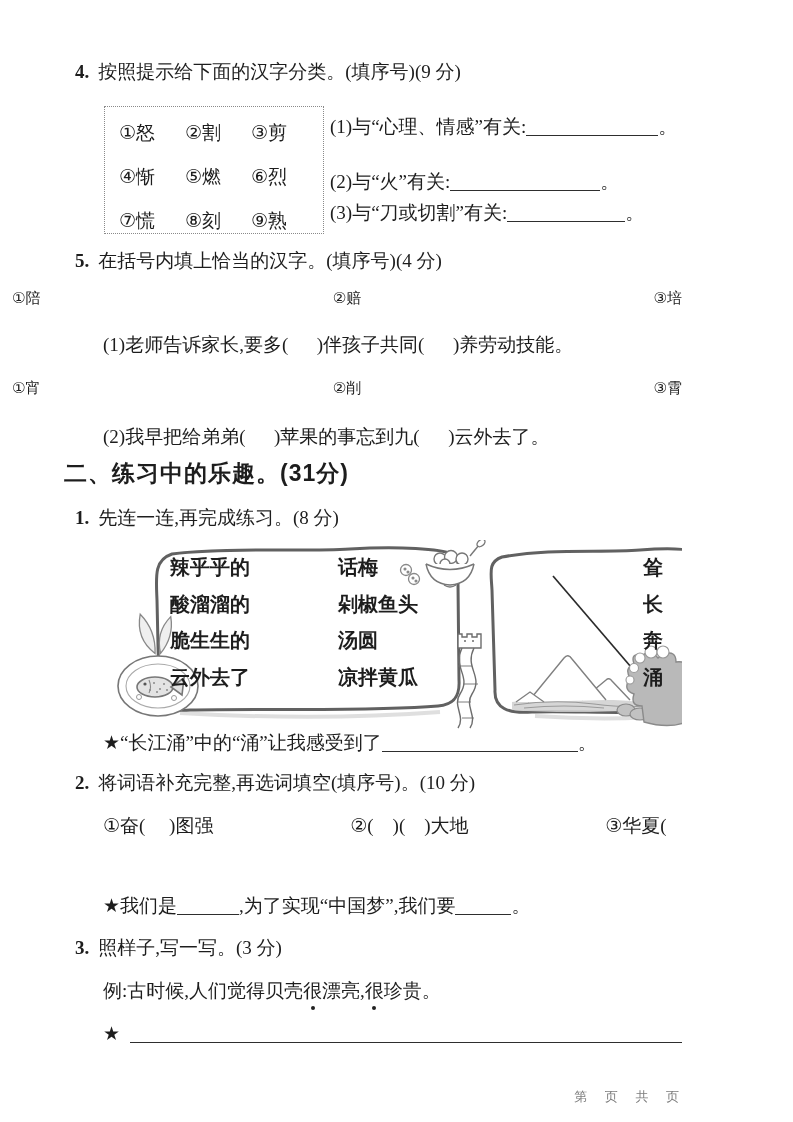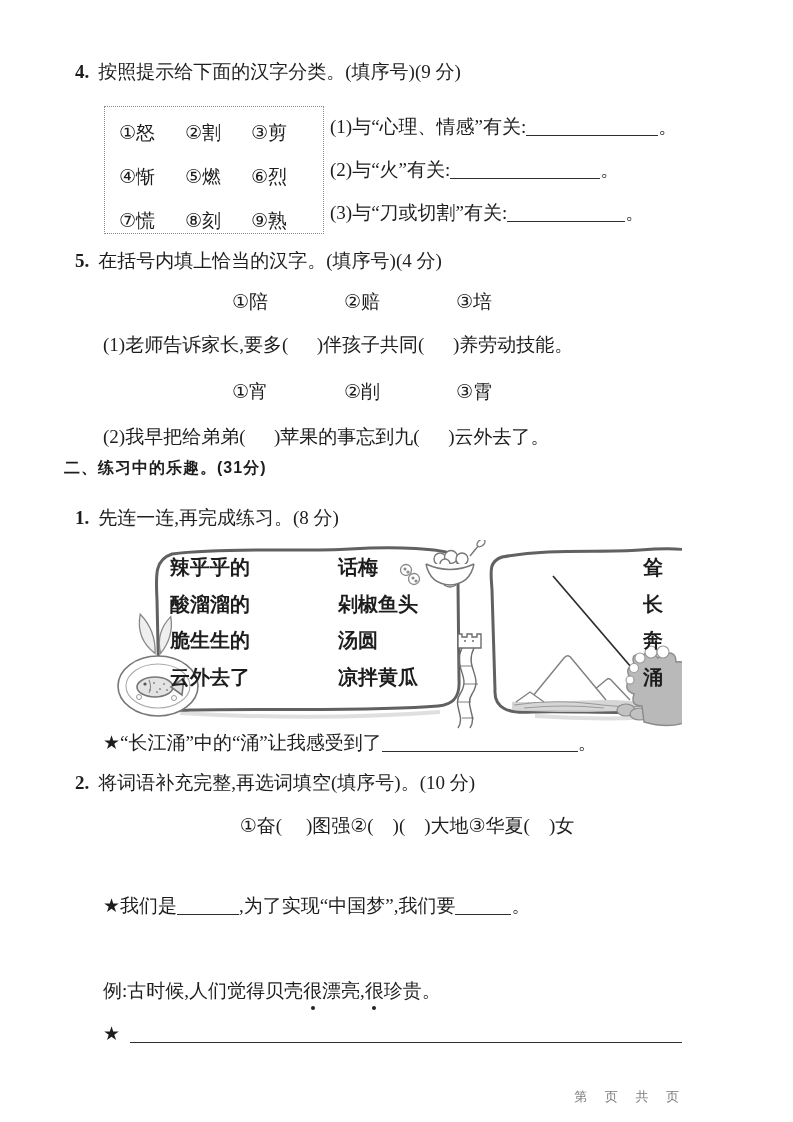--- a/index.html
+++ b/index.html
@@ -5,26 +5,26 @@
   html,body{margin:0;padding:0;background:#ffffff;}
   .sheet{position:relative;width:682px;height:1122px;background:#fff;
          font-family:"Liberation Serif","DejaVu Serif","DejaVu Sans",serif;
          color:#1d1d1d;overflow:hidden;}
   .abs{position:absolute;white-space:nowrap;}
   .t{font-size:19px;line-height:24px;}
   .qnum{font-weight:700;margin-right:9px;}
   .blank{display:inline-block;border-bottom:1.6px solid #2e2e2e;height:17px;vertical-align:-3px;}
   .charbox{border:1.6px dotted #8a8a8a;display:grid;grid-template-columns:repeat(3,1fr);
            padding:13px 12px 11px 14px;row-gap:18px;column-gap:6px;font-size:19px;box-sizing:border-box;}
-  .opts{left:0;width:100%;display:flex;justify-content:center;gap:76px;font-size:19px;
-        padding-left:42px;box-sizing:border-box;}
-  .ph{font-family:"Liberation Sans","DejaVu Sans",sans-serif;font-weight:700;font-size:16px;letter-spacing:1px;}
+  .opts{left:0;width:100%;display:flex;justify-content:space-between;gap:76px;font-size:15px;
+        padding-left:12px;box-sizing:border-box;}
+  .ph{font-family:"Liberation Sans","DejaVu Sans",sans-serif;font-weight:700;font-size:23px;letter-spacing:1px;}
   .m-col{position:absolute;font-size:20px;line-height:36.5px;}
   .m-col span{display:block;font-weight:bold;}
-  .q2row{left:103px;width:608px;display:flex;justify-content:center;font-size:19px;}
+  .q2row{left:103px;width:608px;display:flex;justify-content:space-between;font-size:19px;}
   .emph{position:relative;display:inline-block;}
   .emph::after{content:"";position:absolute;left:50%;transform:translateX(-50%);bottom:-7px;
                width:4px;height:4px;background:#222;border-radius:50%;}
   .footer{left:0;width:100%;text-align:right;font-family:"Liberation Sans","DejaVu Sans",sans-serif;
           font-size:13px;color:#7d7d7d;letter-spacing:3px;word-spacing:8px;}
   svg{position:absolute;left:0;top:0;}
 </style>
 </head>
 <body>
 
@@ -42,21 +42,21 @@
     <span>⑤燃</span>
     <span>⑥烈</span>
     <span>⑦慌</span>
     <span>⑧刻</span>
     <span>⑨熟</span>
   </div>
 
   <div class="abs t" style="left:330px;top:115px">
     <span>(1)与“心理、情感”有关:</span><span class="blank" style="width:132px"></span><span>。</span>
   </div>
-  <div class="abs t" style="left:330px;top:158px">
+  <div class="abs t" style="left:330px;top:170px">
     <span>(2)与“火”有关:</span><span class="blank" style="width:150px"></span><span>。</span>
   </div>
   <div class="abs t" style="left:330px;top:201px">
     <span>(3)与“刀或切割”有关:</span><span class="blank" style="width:118px"></span><span>。</span>
   </div>
 
   <div class="abs t" style="left:75px;top:249px">
     <span class="qnum">5.</span><span>在括号内填上恰当的汉字。(填序号)(4 分)</span>
   </div>
 
@@ -209,20 +209,23 @@
   </div>
   <div class="abs q2row" style="top:813px">
     <span>①奋(&nbsp;&nbsp;&nbsp;&nbsp;&nbsp;)图强</span>
     <span>②(&nbsp;&nbsp;&nbsp;&nbsp;)(&nbsp;&nbsp;&nbsp;&nbsp;)大地</span>
     <span>③华夏(&nbsp;&nbsp;&nbsp;&nbsp;)女</span>
   </div>
   <div class="abs t" style="left:103px;top:894px">
     <span>★我们是</span><span class="blank" style="width:62px"></span><span>,为了实现“中国梦”,我们要</span><span class="blank" style="width:56px"></span><span>。</span>
   </div>
 
+  <div class="abs t" style="left:75px;top:936px">
+    <span class="qnum">3.</span><span>照样子,写一写。(3 分)</span>
+  </div>
   <div class="abs t" style="left:103px;top:979px">
     <span>例:古时候,人们觉得贝壳</span><span class="emph">很</span><span>漂亮,</span><span class="emph">很</span><span>珍贵。</span>
   </div>
   <div class="abs t" style="left:103px;top:1022px">
     <span>★</span><span class="blank" style="width:580px;margin-left:10px"></span>
   </div>
 
   <div class="abs footer" style="top:1088px">第 页 共 页</div>
 
 </div>

